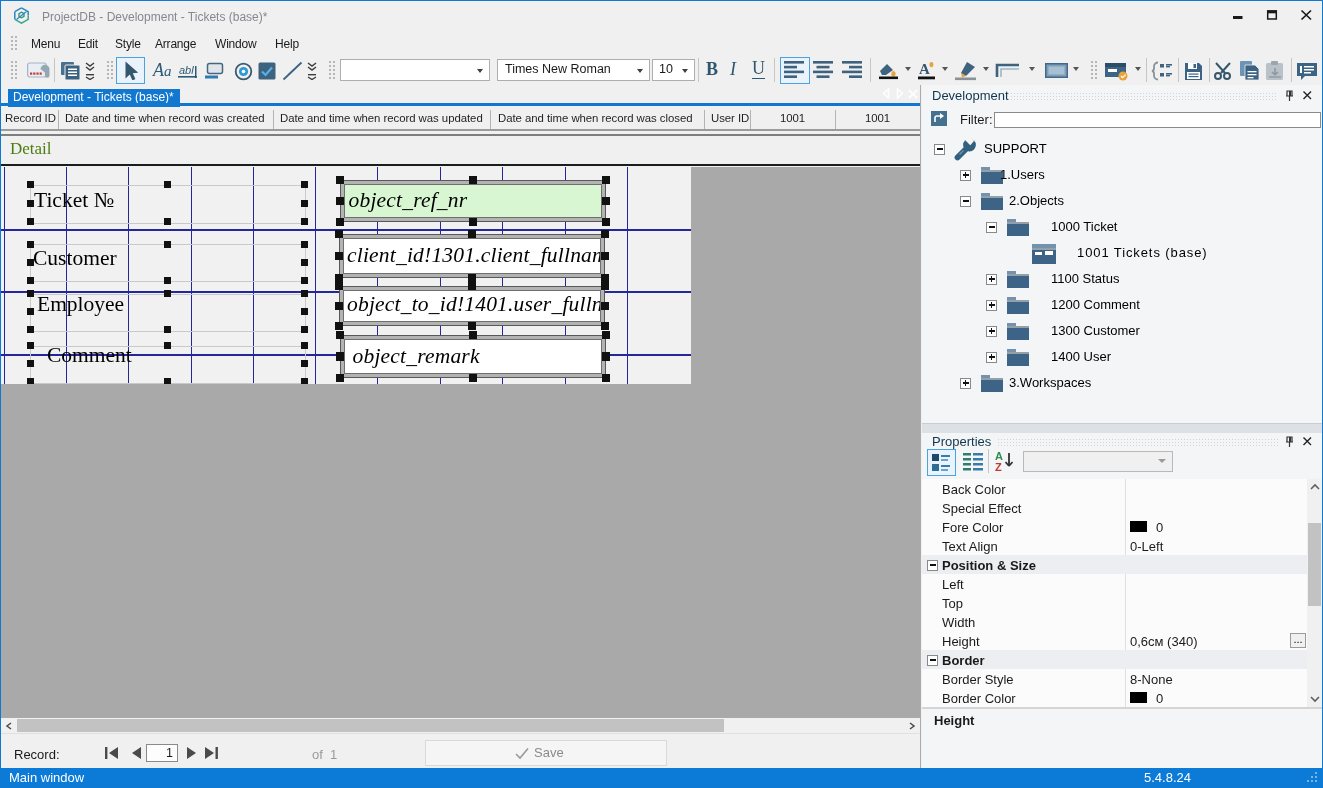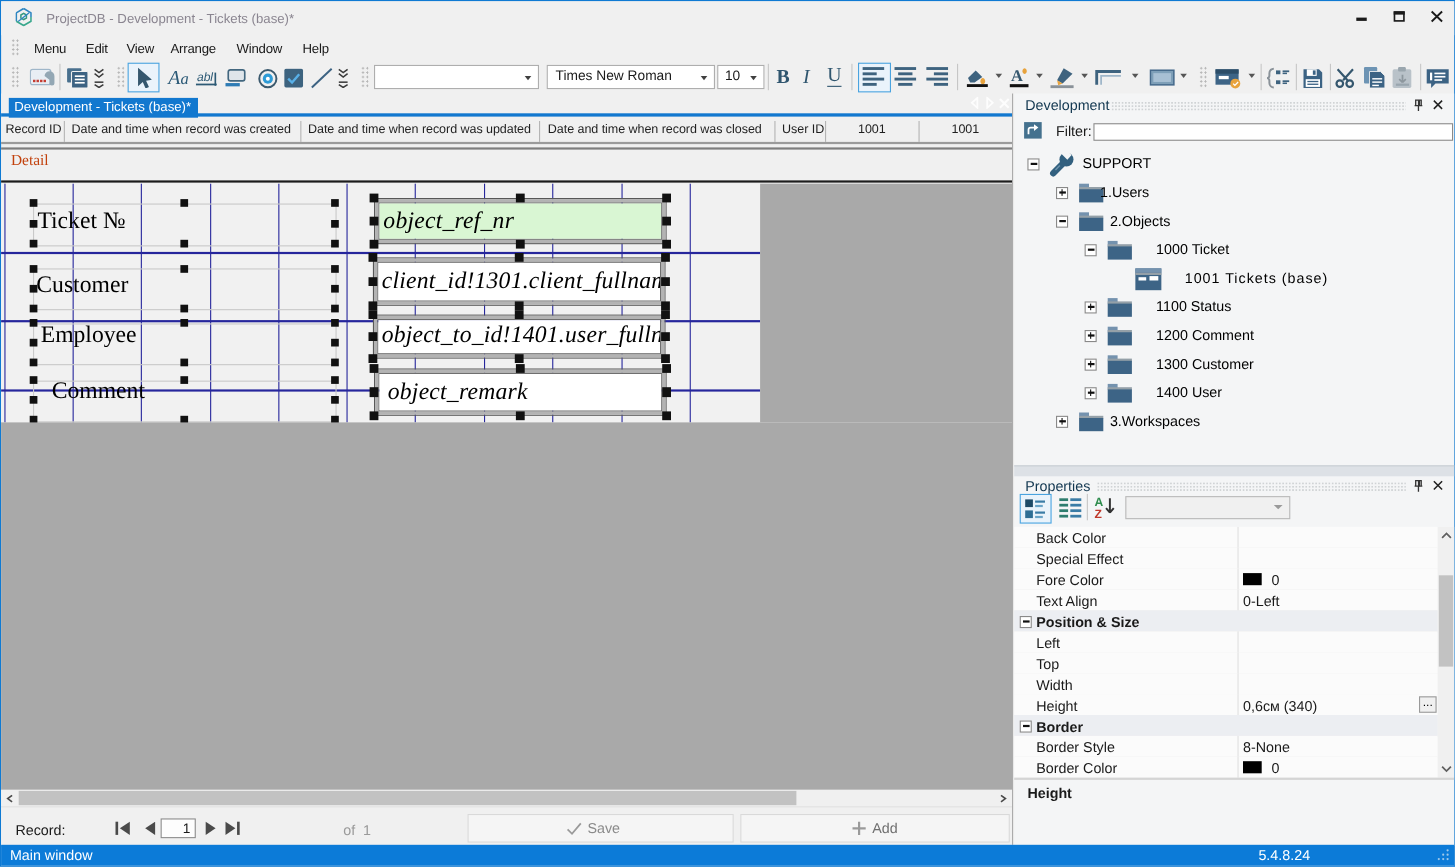--- a/index.html
+++ b/index.html
@@ -26,21 +26,21 @@
   
   .tabrow{position:absolute;left:0;top:84px;width:919px;height:18px;background:#f0f0f0;}
   .tab{position:absolute;left:7px;top:4px;height:14px;background:#1278cf;color:#fff;font-size:12px;padding:1px 6px 3.5px 5px;}
   .tabline{position:absolute;left:0;top:102px;width:919px;height:3px;background:#1278cf;}
   
   .hdr{position:absolute;left:0;top:105.5px;width:919px;height:22.5px;background:#f0f0f0;border-bottom:2px solid #9b9b9b;font-size:11.4px;letter-spacing:-0.05px;color:#1f1f1f;}
   .hdr .c{position:absolute;top:5.5px;white-space:nowrap;}
   .hdr .s{position:absolute;top:3px;height:19px;width:1px;background:#b4b4b4;}
   
   .band{position:absolute;left:0;top:133px;width:919px;height:28px;background:#f0f0f0;border-top:2px solid #7e7e7e;border-bottom:2.5px solid #1c1c1c;}
-  .band .txt{position:absolute;left:9px;top:3px;font-family:"Liberation Serif",serif;font-size:14px;color:#c2410c;}
+  .band .txt{position:absolute;left:9px;top:3px;font-family:"Liberation Serif",serif;font-size:17px;color:#4d7c0f;}
   
   .canvas{position:absolute;left:0;top:166px;width:690px;height:217px;background:#f1f1f1;}
   .grayR{position:absolute;left:690px;top:166px;width:229px;height:217px;background:#a9a9a9;}
   .grayB{position:absolute;left:0;top:383px;width:919px;height:334px;background:#a9a9a9;}
   .vline{position:absolute;top:0;width:1px;height:217px;background:#26269c;}
   .hline{position:absolute;left:0;width:690px;height:2px;background:#26269c;}
   .lbl{position:absolute;left:29px;width:274px;border:1px solid #c9c9c9;}
   .lbl .t{position:absolute;font-family:"Liberation Serif",serif;font-size:21.5px;color:#000;white-space:nowrap;}
   .fld{position:absolute;left:339px;width:266px;}
   .f-out{position:absolute;left:0;top:0;right:0;bottom:0;border:1px solid #585858;}
@@ -93,21 +93,21 @@
         </svg></div>
     <div class="winbtn" style="left:1284px;"><svg width="45" height="29">
           <path d="M16.5 9.5 L26 18.5 M26 9.5 L16.5 18.5" stroke="#1a1a1a" stroke-width="1.7"></path>
         </svg></div>
   </div>
 
   <div class="menubar">
     <div class="grip" style="left:9px;top:3px;height:16px;"></div>
     <span style="left:30px">Menu</span>
     <span style="left:77px">Edit</span>
-    <span style="left:114px">View</span>
+    <span style="left:114px">Style</span>
     <span style="left:154px">Arrange</span>
     <span style="left:214px">Window</span>
     <span style="left:274px">Help</span>
   </div>
 
   <div class="toolbar">
     <div class="grip" style="left:9px;top:5px;height:20px;"></div>
     <svg class="abs" style="left:26px;top:7px" width="24" height="18" viewBox="0 0 24 18">
       <rect x="0.6" y="1" width="18.5" height="14" rx="2" fill="#e8eef4" stroke="#9fb6c9" stroke-width="1.2"></rect>
       <g fill="#c43c31">
@@ -494,26 +494,20 @@
         <path d="M1 1 L10 7 L1 13 Z" fill="#4a4a4a"></path>
         <rect x="11.5" y="1" width="2.4" height="12" fill="#4a4a4a"></rect>
       </svg>
     <div class="abs" style="left:311px;top:13px;font-size:13px;color:#9a9a9a">of&nbsp; 1</div>
     <div class="abs" style="left:424px;top:6px;width:240px;height:24px;background:#f5f5f5;border:1px solid #d9d9d9">
       <svg class="abs" style="left:89px;top:6px" width="15" height="13">
           <path d="M1 7 L5 11 L13 1.5" stroke="#9a9a9a" stroke-width="1.6" fill="none"></path>
         </svg>
       <div class="abs" style="left:108px;top:4px;font-size:13px;color:#8a8a8a">Save</div>
     </div>
-    <div class="abs" style="left:672px;top:6px;width:243px;height:24px;background:#f5f5f5;border:1px solid #d9d9d9">
-      <svg class="abs" style="left:100px;top:5px" width="14" height="14">
-          <path d="M7 1 V13 M1 7 H13" stroke="#9a9a9a" stroke-width="2" fill="none"></path>
-        </svg>
-      <div class="abs" style="left:119px;top:4px;font-size:13px;color:#6f6f6f">Add</div>
-    </div>
   </div>
 
   <div class="pdiv"></div>
   <div class="panel" id="panel">
 
     <div class="cap" style="top:2px">
       <div class="t">Development</div>
       <div class="dots" style="left:88px;width:268px"></div>
       <svg class="abs" style="left:362px;top:3px" width="11" height="12">
           <path d="M3 1 h5 v5 h-5 z M2 6 h7 M5.5 6 v5" stroke="#333" stroke-width="1.2" fill="none"></path>

